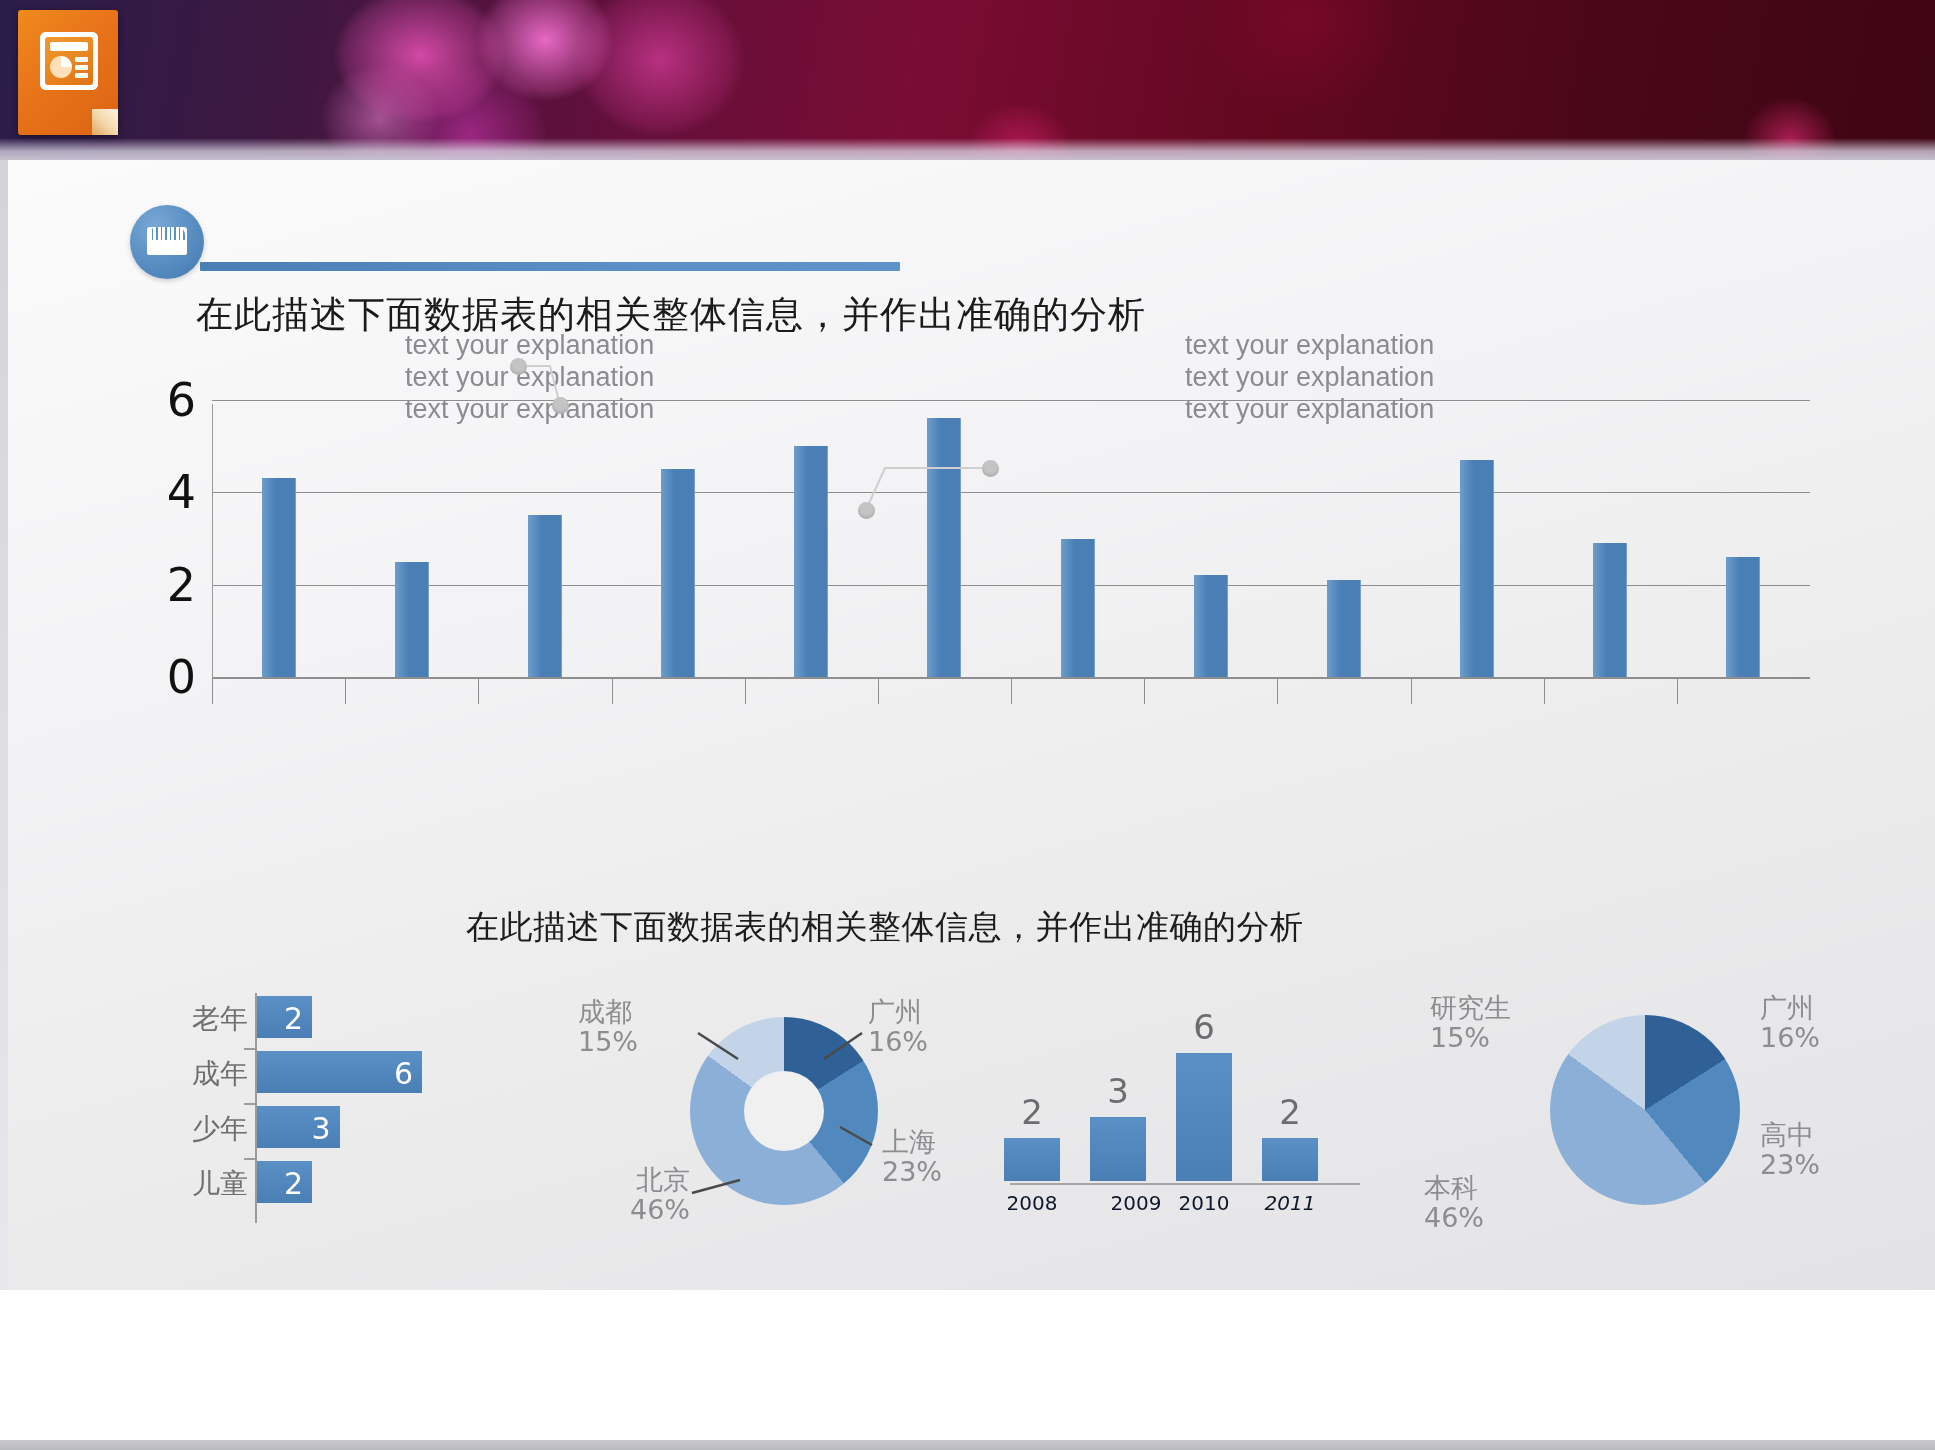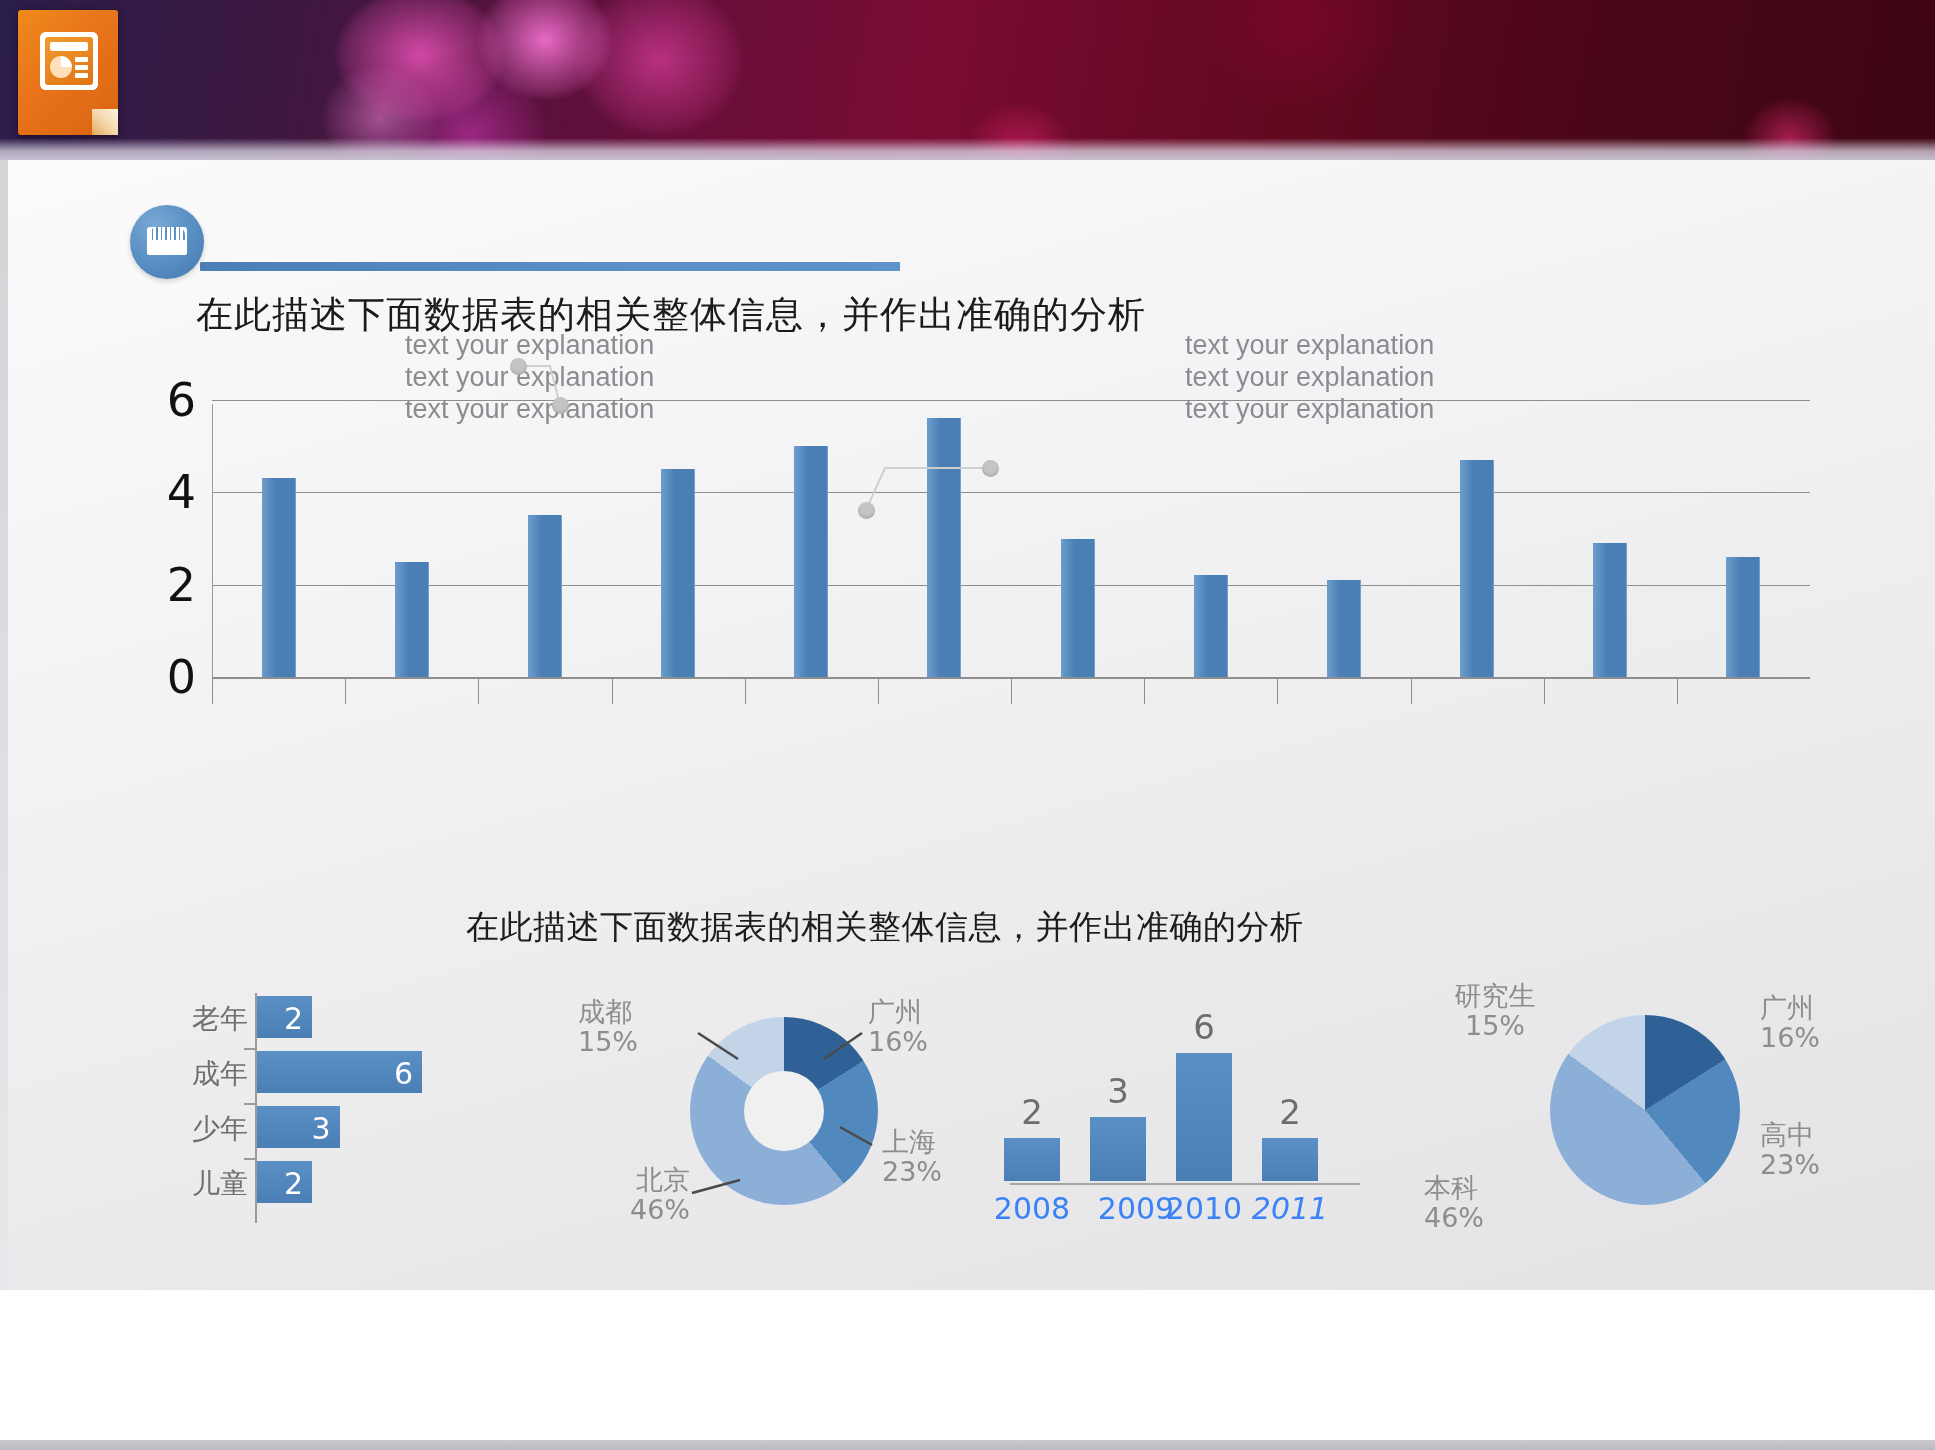--- a/index.html
+++ b/index.html
@@ -174,22 +174,22 @@
   .pie-label { position: absolute; font-size: 27px; color: #8d8d90; line-height: 1.12;
     font-family: "DejaVu Sans", sans-serif; }
 
   
   .mini-wrap { position: absolute; left: 1000px; top: 18px; width: 380px; height: 250px; }
   .mini-base { position: absolute; left: 10px; top: 190px; width: 350px; height: 2px; background: #a6a6a6; }
   .mini-bar { position: absolute; bottom: 62px; width: 56px;
     background: linear-gradient(to bottom, #5b90c6, #4a7fb5); }
   .mini-val { position: absolute; transform: translateX(-50%); font-size: 34px; color: #6d6d70;
     font-family: "DejaVu Sans", sans-serif; }
-  .mini-cat { position: absolute; top: 198px; transform: translateX(-50%); font-size: 30px;
-    color: #3b82f6; font-family: "DejaVu Sans", sans-serif; }
+  .mini-cat { position: absolute; top: 198px; transform: translateX(-50%); font-size: 20px;
+    color: #0f172a; font-family: "DejaVu Sans", sans-serif; }
 
   
   .pie-wrap { position: absolute; left: 1440px; top: 0; width: 400px; height: 280px; }
   .pie-circle { position: absolute; left: 110px; top: 40px; width: 190px; height: 190px; border-radius: 50%; }
 
   
   .footer { position: absolute; left: 0; top: 1290px; width: 1935px; height: 160px; background: #ffffff; }
   .footer-edge { position: absolute; left: 0; top: 1440px; width: 1935px; height: 10px;
     background: linear-gradient(to bottom,#c9c9cf,#b9b9c0); }
 </style>
@@ -357,21 +357,21 @@
         <div class="mini-bar" style="left: 176px; height: 128px;"></div>
         <div class="mini-val" style="left: 204px; top: 14px;">6</div>
         <div class="mini-cat" style="left: 204px;">2010</div>
         <div class="mini-bar" style="left: 262px; height: 42.6667px;"></div>
         <div class="mini-val" style="left: 290px; top: 99.3333px;">2</div>
         <div class="mini-cat" style="left: 290px; font-style: italic;">2011</div>
       </div>
 
     <div class="pie-wrap">
       <div class="pie-circle" id="pie-circle" style="background: conic-gradient(rgb(47, 96, 150) 0deg, rgb(47, 96, 150) 57.6deg, rgb(81, 137, 191) 57.6deg, rgb(81, 137, 191) 140.4deg, rgb(140, 175, 216) 140.4deg, rgb(140, 175, 216) 306deg, rgb(196, 212, 232) 306deg, rgb(196, 212, 232) 360deg);"></div>
-      <div class="pie-label" style="left:-10px;top:6px;text-align:center;width:130px">
+      <div class="pie-label" style="left:-10px;top:18px;text-align:left;width:130px">
         <div>研究生</div>
         <div>15%</div>
       </div>
       <div class="pie-label" style="left:320px;top:18px">
         <div>广州</div>
         <div>16%</div>
       </div>
       <div class="pie-label" style="left:320px;top:145px">
         <div>高中</div>
         <div>23%</div>

